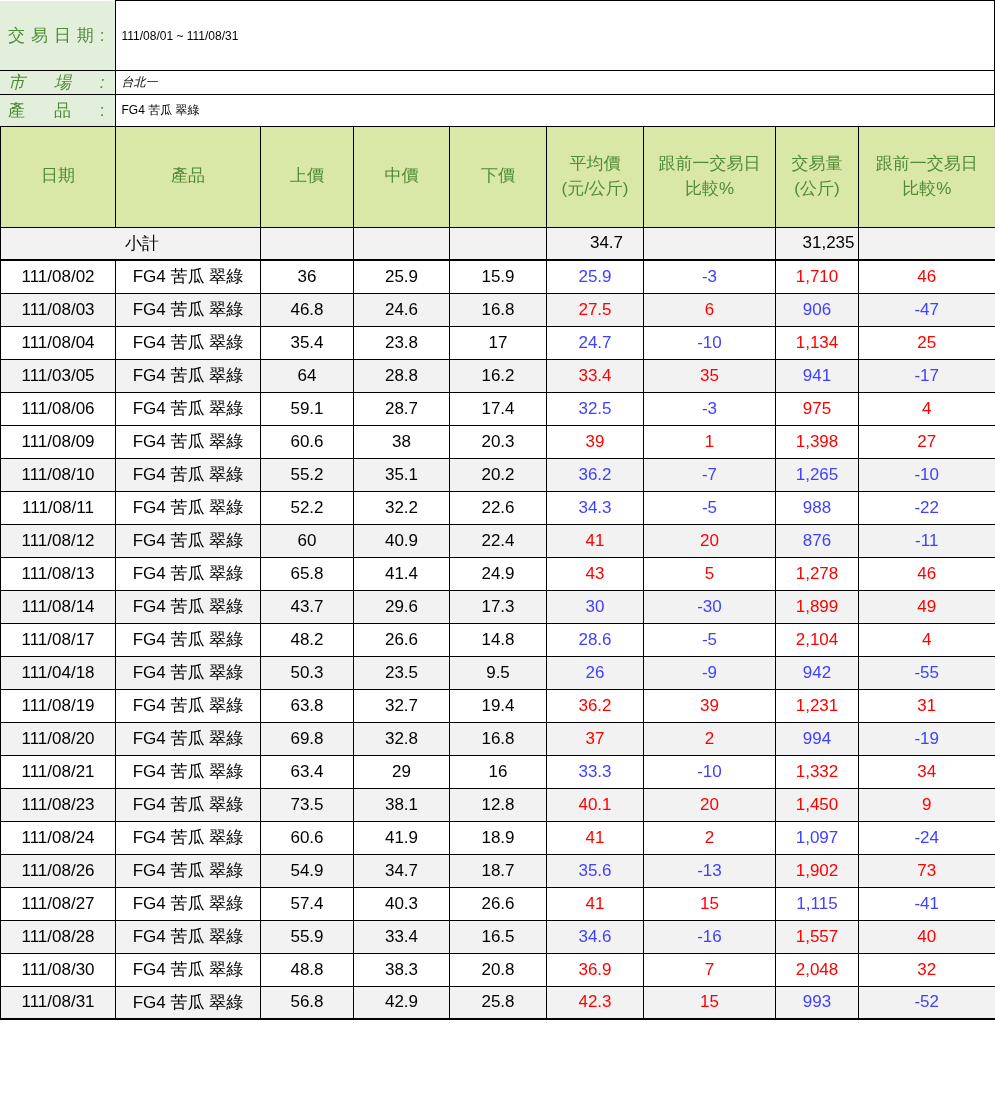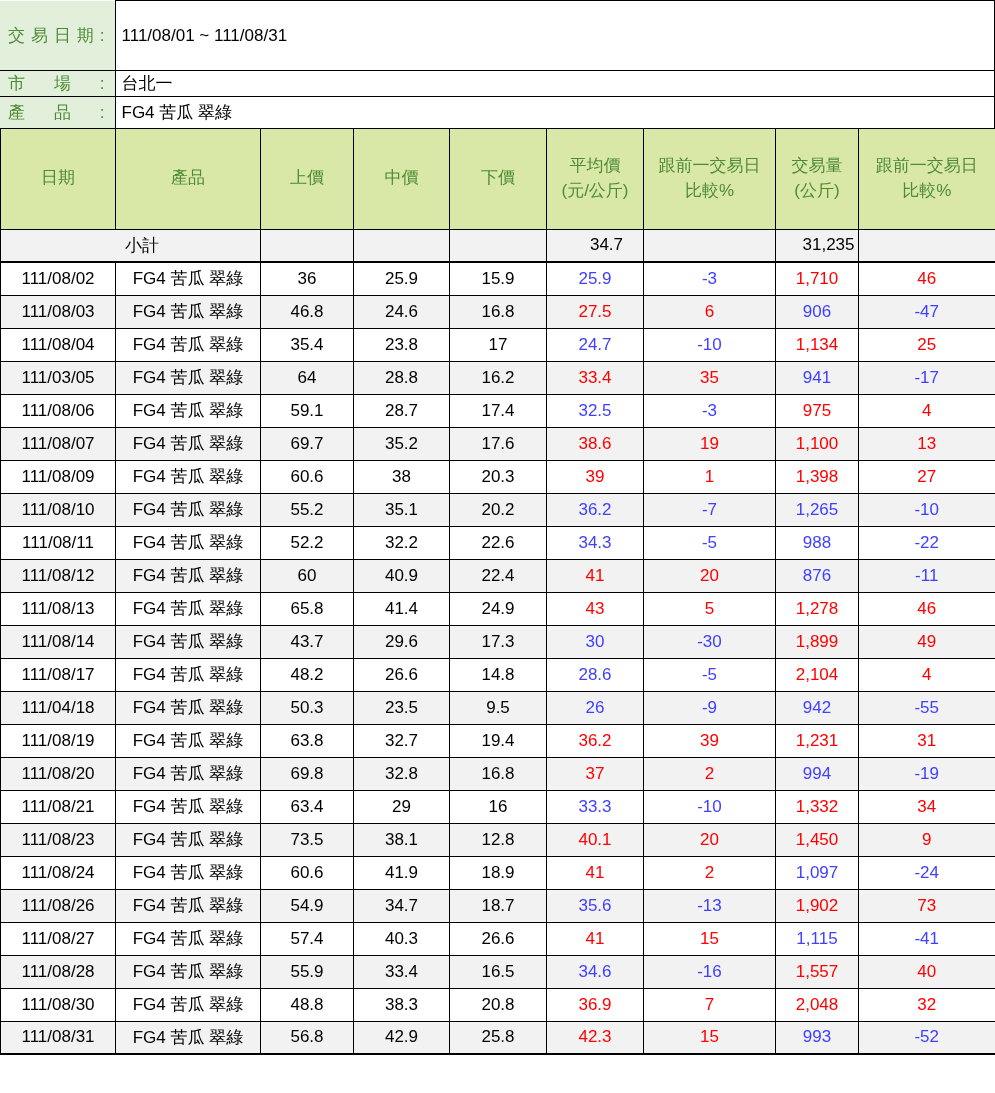--- a/index.html
+++ b/index.html
@@ -25,27 +25,27 @@
     background:var(--info-label-bg);
     color:var(--green-text);
     font-size:17px;
     padding:0 10px 0 8px;
     text-align:justify;
     text-align-last:justify;
     border-left:none;
   }
   .info-table .info-value{
     background:#fff;
-    font-size:17px;
+    font-size:12px;
     text-align:left;
     padding-left:6px;
     border-right:2px solid var(--border);
   }
   .info-table tr.r1 td{height:70px;}
-  .info-table tr.r2 td{height:18px;}
+  .info-table tr.r2 td{height:18px;font-style:italic;}
   .info-table tr.r3 td{height:32px;}
   .info-table tr.r1 .info-label{border-top:none;margin-left:40px;}
 
   
   .main-table th{
     background:var(--header-bg);
     color:var(--green-text);
     font-weight:normal;
     font-size:17px;
     height:100px;
@@ -186,31 +186,20 @@
         <td>111/08/06</td>
         <td>FG4 苦瓜 翠綠</td>
         <td>59.1</td>
         <td>28.7</td>
         <td>17.4</td>
         <td class="neg">32.5</td>
         <td class="neg">-3</td>
         <td class="pos">975</td>
         <td class="pos">4</td>
       </tr>
-      <tr class="stripe">
-        <td>111/08/07</td>
-        <td>FG4 苦瓜 翠綠</td>
-        <td>69.7</td>
-        <td>35.2</td>
-        <td>17.6</td>
-        <td class="pos">38.6</td>
-        <td class="pos">19</td>
-        <td class="pos">1,100</td>
-        <td class="pos">13</td>
-      </tr>
       <tr>
         <td>111/08/09</td>
         <td>FG4 苦瓜 翠綠</td>
         <td>60.6</td>
         <td>38</td>
         <td>20.3</td>
         <td class="pos">39</td>
         <td class="pos">1</td>
         <td class="pos">1,398</td>
         <td class="pos">27</td>

